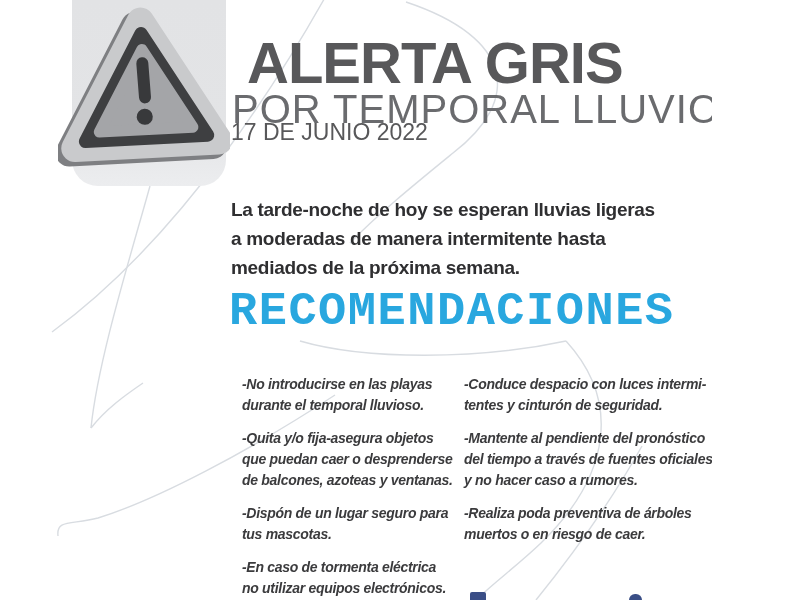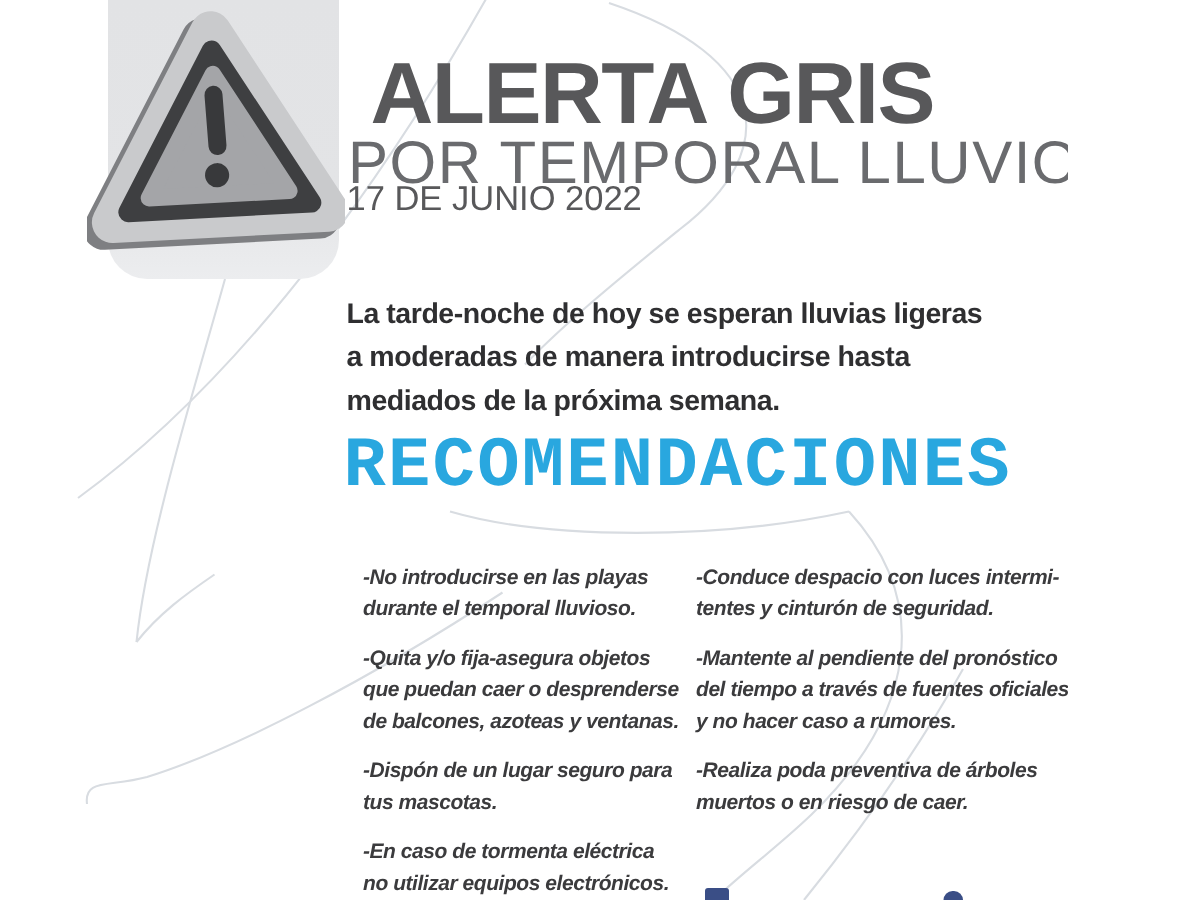--- a/index.html
+++ b/index.html
@@ -77,21 +77,21 @@
       <circle cx="49.6" cy="65.8" r="4.7" fill="#38393B"></circle>
     </g>
   </svg>
 
   <div class="title">ALERTA GRIS</div>
   <div class="subtitle">POR TEMPORAL LLUVIOSO</div>
   <div class="date">17 DE JUNIO 2022</div>
 
   <div class="summary">
       <div class="summary-line">La tarde-noche de hoy se esperan lluvias ligeras</div>
-      <div class="summary-line">a moderadas de manera introducirse hasta</div>
+      <div class="summary-line">a moderadas de manera intermitente hasta</div>
       <div class="summary-line">mediados de la próxima semana.</div>
     </div>
 
   <div class="reco-heading">RECOMENDACIONES</div>
 
   <ul class="reco-col left">
       <li class="reco-item">-No introducirse en las playas
 durante el temporal lluvioso.</li>
       <li class="reco-item">-Quita y/o fija-asegura objetos
 que puedan caer o desprenderse

